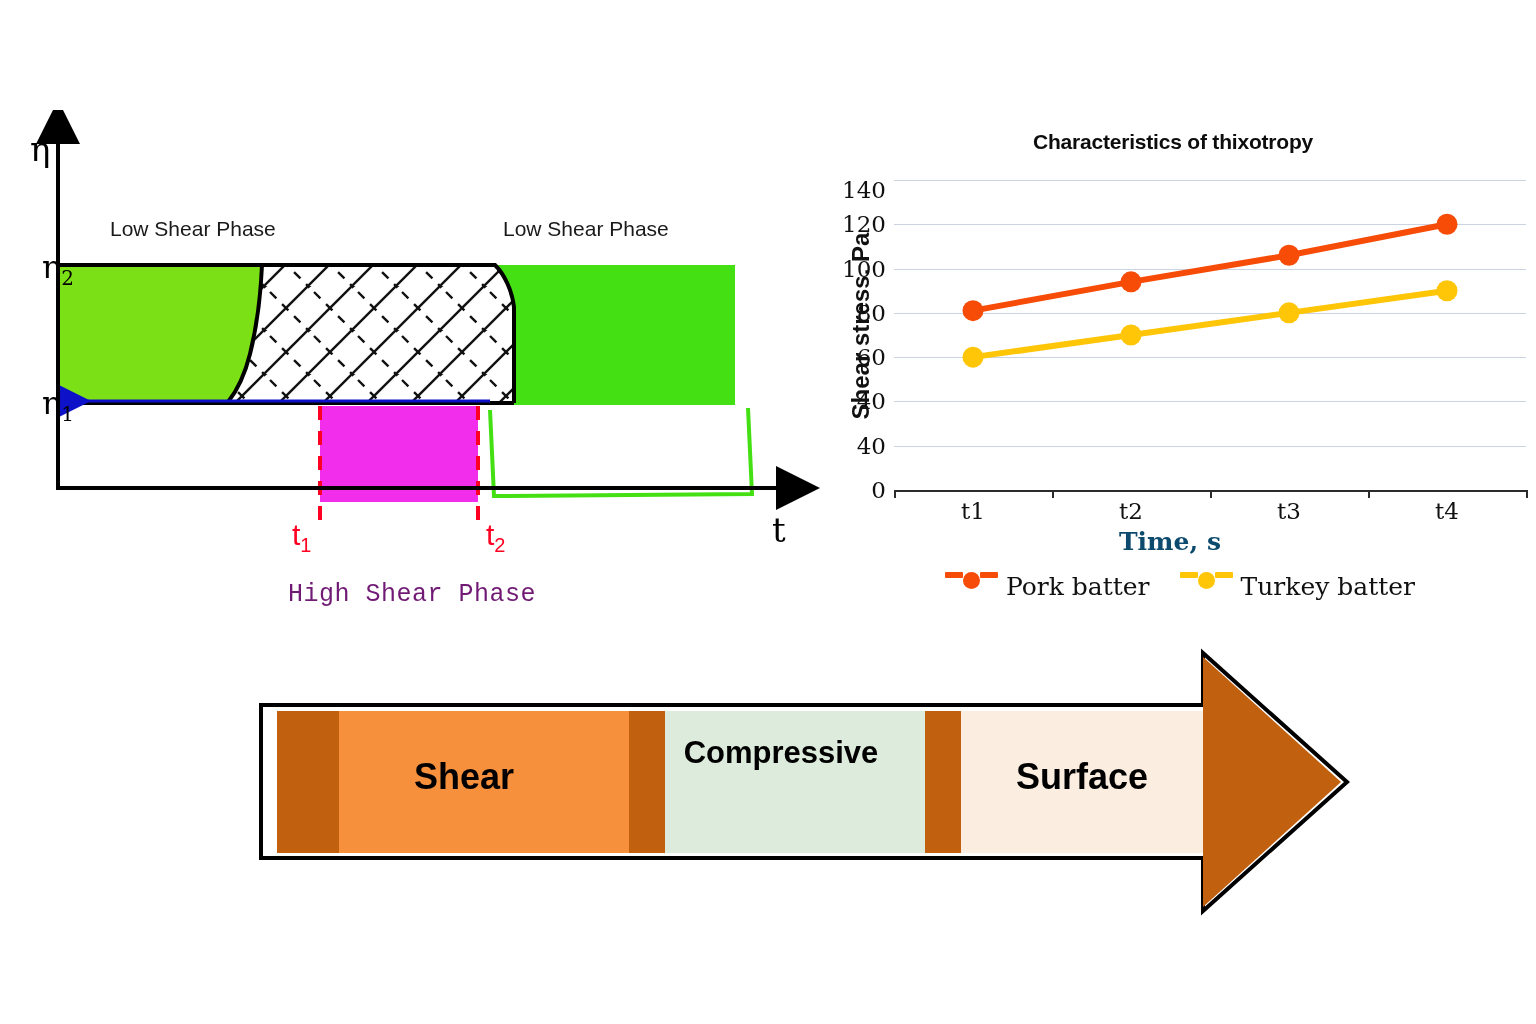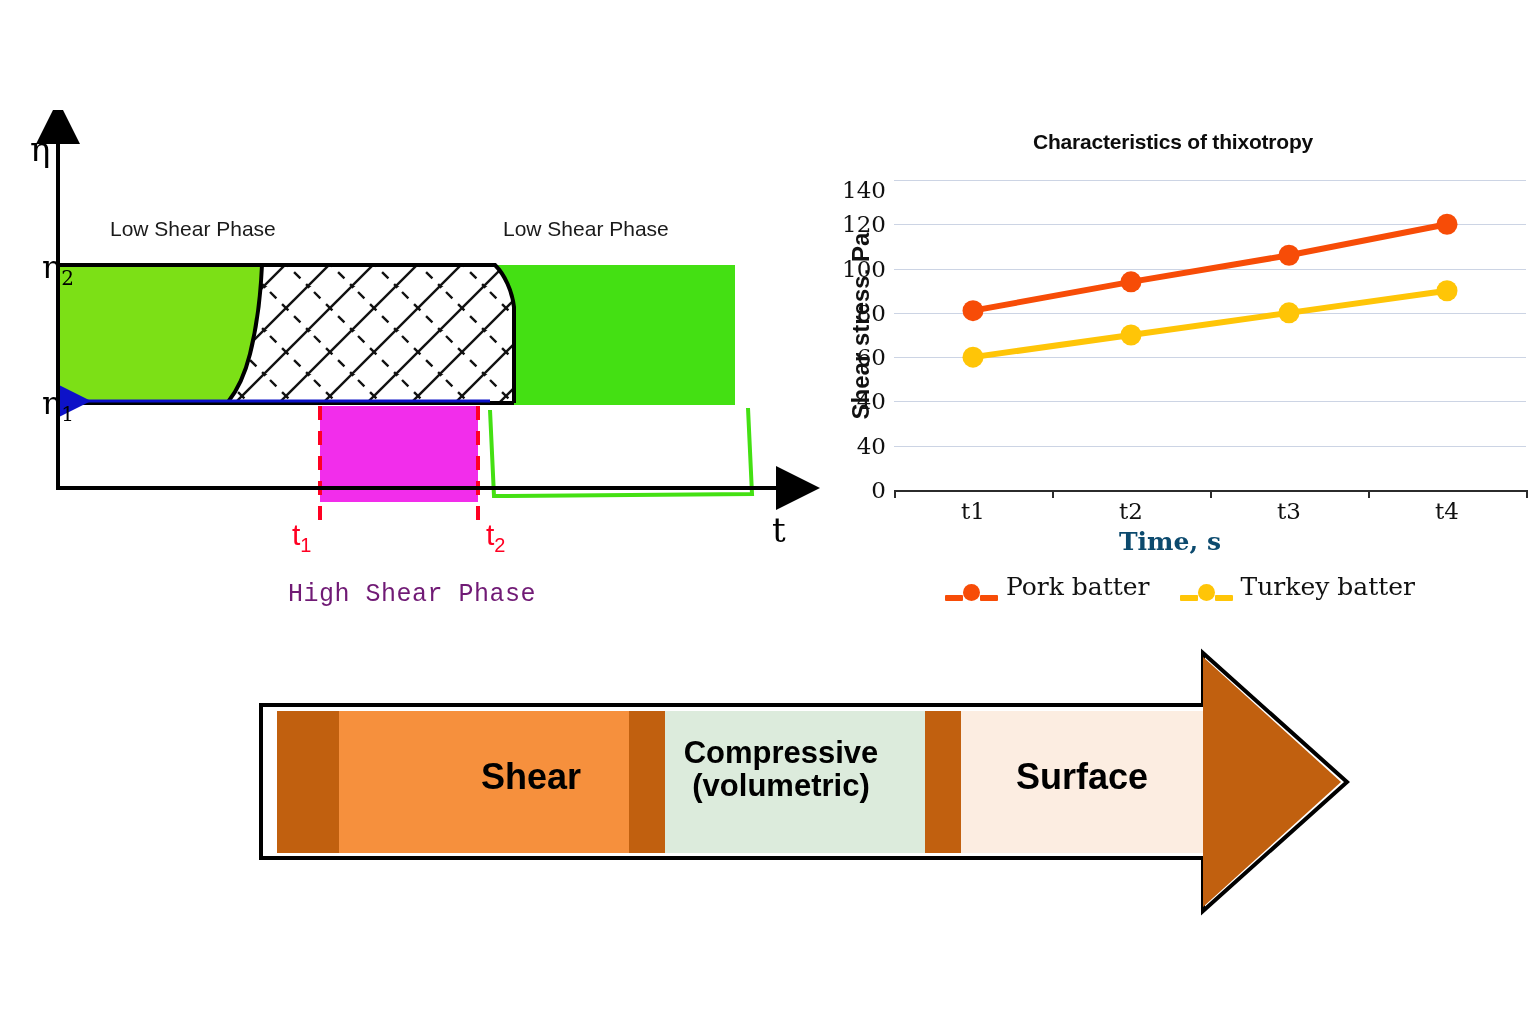--- a/index.html
+++ b/index.html
@@ -48,21 +48,21 @@
     position:absolute;top:318px;width:80px;text-align:center;
     font-size:23px;color:#111;font-family:"DejaVu Serif",serif;
     transform:translateX(-50%);
   }
   .axisline{position:absolute;left:0;top:310px;width:632px;height:2px;background:#2b2b2b;}
   .tickmark{position:absolute;top:310px;width:2px;height:8px;background:#2b2b2b;}
   .legend{
     position:absolute;left:60px;top:452px;width:620px;
     display:flex;align-items:center;justify-content:center;gap:30px;
   }
-  .legend-item{display:flex;align-items:flex-end;gap:0;}
+  .legend-item{display:flex;align-items:flex-start;gap:0;}
   .legend-dash{width:18px;height:6px;border-radius:1px;}
   .legend-dot{width:17px;height:17px;border-radius:50%;}
   .legend-text{
     font-size:25px;font-family:"DejaVu Serif",serif;color:#111;
     margin-left:8px;white-space:nowrap;
   }
 
   
   #process-arrow{left:255px;top:645px;width:1110px;height:275px;}
   .arrow-seg-label{
@@ -237,23 +237,22 @@
         <rect x="84" y="66" width="290" height="142" fill="#F6903D"></rect>
         <rect x="374" y="66" width="36" height="142" fill="#C1600F"></rect>
         <rect x="410" y="66" width="260" height="142" fill="#DCEBDC"></rect>
         <rect x="670" y="66" width="36" height="142" fill="#C1600F"></rect>
         <rect x="706" y="66" width="242" height="142" fill="#FCEDE1"></rect>
       </g>
       <line x1="6" y1="60" x2="948" y2="60" stroke="#000" stroke-width="4"></line>
       <line x1="6" y1="213" x2="948" y2="213" stroke="#000" stroke-width="4"></line>
     </svg>
 
-    <div class="arrow-seg-label" style="left:76px;top:113px;width:250px;font-size:36px;text-align:right;">Shear</div>
+    <div class="arrow-seg-label" style="left:84px;top:113px;width:250px;font-size:36px;">Shear</div>
 
     <div class="arrow-seg-label" style="left:390px;top:92px;width:272px;font-size:31px;">
       <div>Compressive</div>
-      <div>(volumetric)</div>
     </div>
 
     <div class="arrow-seg-label" style="left:706px;top:113px;width:242px;font-size:36px;">Surface</div>
   </div>
 
 </div>
 
 </body></html>

